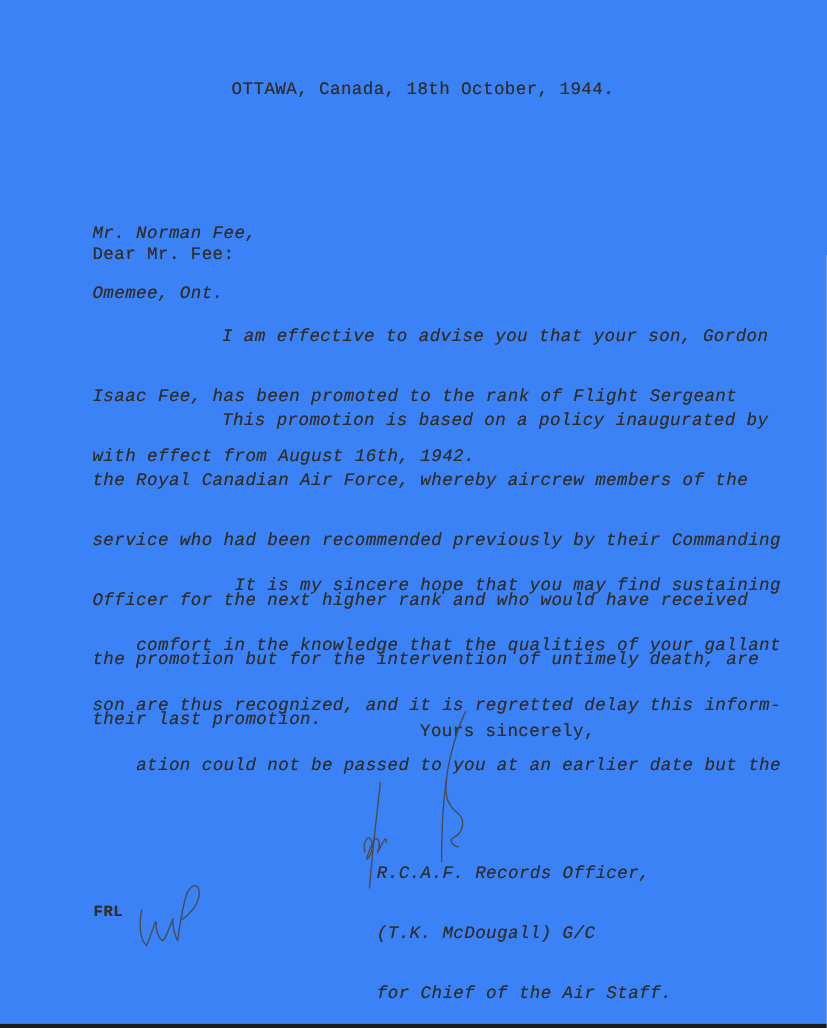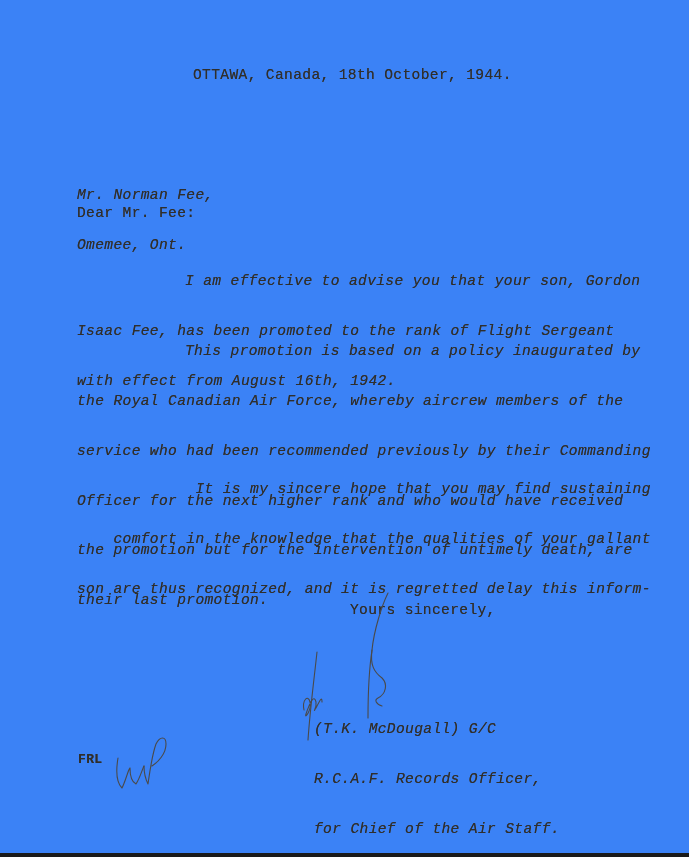--- a/index.html
+++ b/index.html
@@ -77,28 +77,29 @@
     <span class="line">service who had been recommended previously by their Commanding</span>
     <span class="line">Officer for the next higher rank and who would have received</span>
     <span class="line">the promotion but for the intervention of untimely death, are</span>
     <span class="line">their last promotion.</span>
   </div>
 
   <div class="tw para" style="left:77px; top:448px;text-align:right;">
     <span class="line first">It is my sincere hope that you may find sustaining</span>
     <span class="line">comfort in the knowledge that the qualities of your gallant</span>
     <span class="line">son are thus recognized, and it is regretted delay this inform-</span>
+    <span class="line">ation could not be passed to you at an earlier date but the</span>
   </div>
 
 
   <div class="tw" style="left:318px; top:602px;margin-left:32px;">Yours sincerely,</div>
 
   <div class="tw" style="left:314px; top:688px;">
+    <span class="line">R.C.A.F. Records Officer,</span>
     <span class="line">(T.K. McDougall) G/C</span>
-    <span class="line">R.C.A.F. Records Officer,</span>
     <span class="line">for Chief of the Air Staff.</span>
   </div>
 
   <div class="tw" style="left:78px; top:752px; font-size:13px; font-weight:bold;">FRL</div>
 
   <svg class="sig-hand" width="120" height="160" style="left:290px; top:590px;" viewBox="0 0 120 160">
     <path d="M98 3 C 92 15, 84 40, 82 60 C 80 75, 84 82, 92 88 C 98 94, 96 104, 88 108 C 84 110, 86 114, 92 116"></path>
     <path d="M82 60 C 79 80, 78 110, 78 128"></path>
     <path d="M27 62 C 24 90, 20 120, 18 150"></path>
     <path d="M14 120 C 12 110, 18 104, 20 112 C 22 120, 14 130, 16 124 C 20 112, 24 104, 26 112 C 27 118, 22 124, 26 118 C 30 110, 32 106, 32 112"></path>

